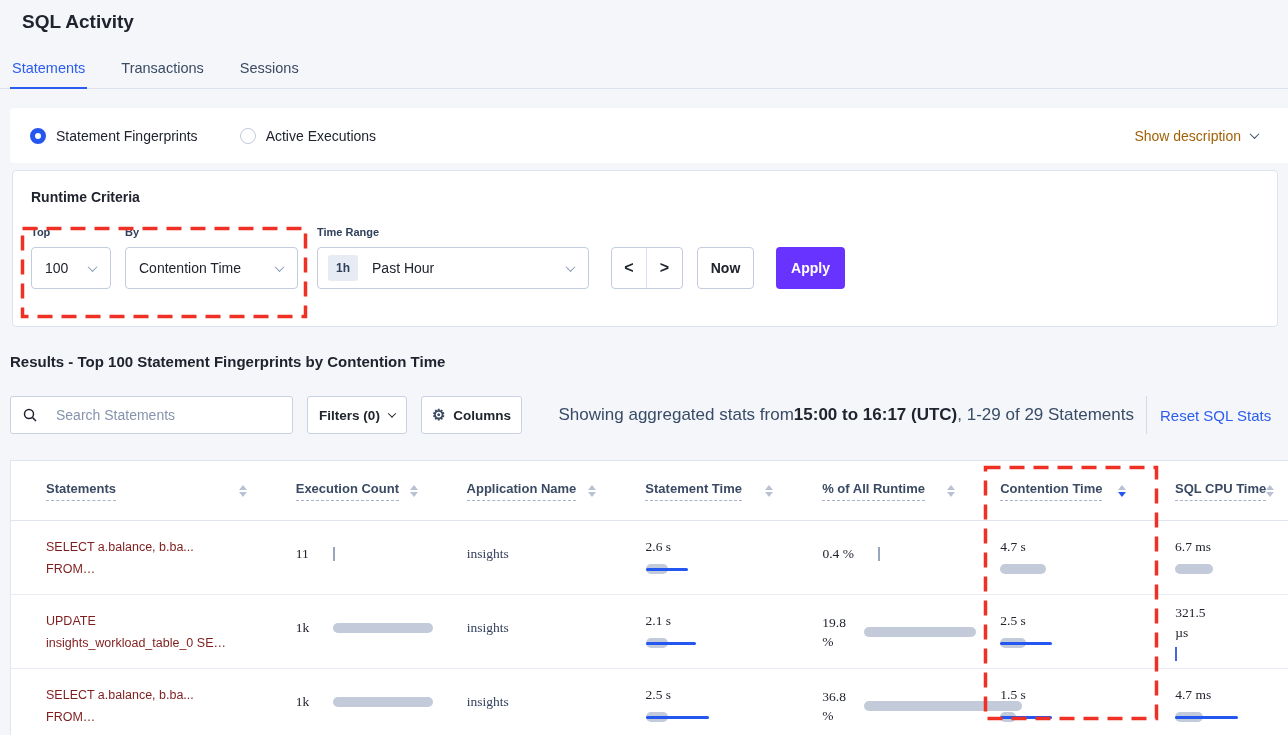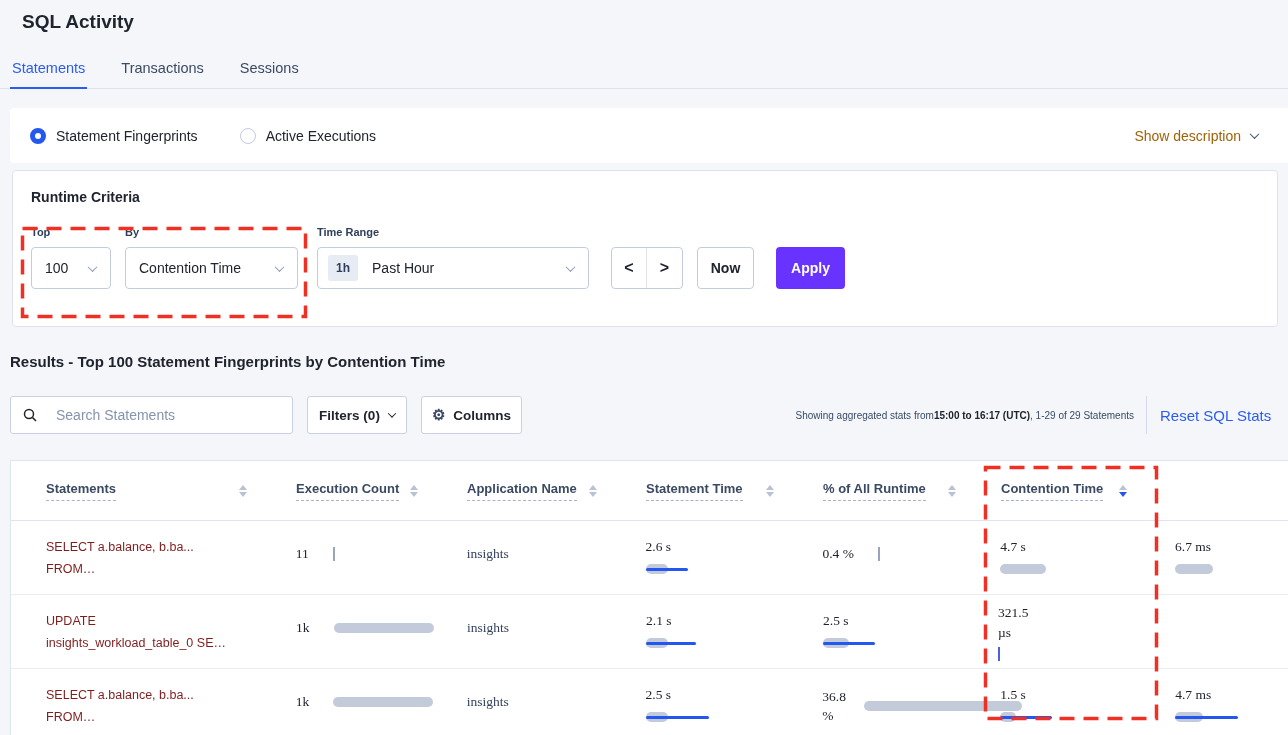--- a/index.html
+++ b/index.html
@@ -42,21 +42,21 @@
   .results-heading { position:absolute; left:10px; top:353px; font-size:15px; font-weight:700; color:#20242e; }
   .toolbar { position:absolute; left:0; top:396px; width:100%; height:38px; }
   .search-box { position:absolute; left:10px; width:283px; height:38px; background:#fff; border:1px solid #c9d2e3; border-radius:3px; display:flex; align-items:center; padding-left:12px; }
   .search-box input { border:none; outline:none; font-size:14px; margin-left:19px; width:230px; font-family:"Liberation Sans", sans-serif; color:#0c4a6e; background:transparent; }
   .search-box input::placeholder { color:#8594ad; }
   .tb-btn { position:absolute; height:38px; background:#fff; border:1px solid #c9d2e3; border-radius:3px; display:flex; align-items:center; justify-content:center; font-size:13.5px; font-weight:600; color:#20242e; cursor:pointer;text-align:center; }
   .tb-filters { left:307px; width:100px; }
   .tb-columns { left:421px; width:101px; }
   .tb-btn .chev { border-color:#20242e; margin-left:9px; width:6px; height:6px; }
   .gear { font-size:15px; margin-right:8px; color:#3a4a63; }
-  .showing { position:absolute; right:154px; top:0; height:38px; display:flex; align-items:center; font-size:10px; color:#394b66; white-space:nowrap; }
+  .showing { position:absolute; right:154px; top:0; height:38px; display:flex; align-items:center; font-size:17px; color:#394b66; white-space:nowrap; }
   .showing b { color:#20242e; }
   .tb-divider { position:absolute; left:1146px; top:0; width:1px; height:38px; background:#d5dbe6; }
   .reset-link { position:absolute; left:1160px; top:0; height:38px; display:flex; align-items:center; font-size:15px; color:#2b5cf0; cursor:pointer; white-space:nowrap; }
   
   .table-card { position:absolute; left:10px; top:460px; width:1278px; height:275px; background:#fff; border-top:1px solid #e0e6f0; border-left:1px solid #e0e6f0; overflow:hidden; }
   .thead { display:flex; height:60px; border-bottom:1px solid #dfe4ee; }
   .th { display:flex; align-items:center; padding-left:35px; }
   .th-label { font-size:13px; font-weight:700; color:#3a4a63; border-bottom:1px dashed #a6b3ca; padding-bottom:4px; white-space:nowrap; }
   .sort-icon { margin-left:auto; margin-right:14px; display:flex; flex-direction:column; gap:2px; cursor:pointer; }
   .tri-up { width:0; height:0; border-left:4px solid transparent; border-right:4px solid transparent; border-bottom:5px solid #b9c2d4; }
@@ -202,20 +202,27 @@
           <span class="tri-down"></span>
         </span>
       </div>
       <div class="th c5">
         <span class="th-label">Contention Time</span>
         <span class="sort-icon desc">
           <span class="tri-up"></span>
           <span class="tri-down"></span>
         </span>
       </div>
+      <div class="th c6">
+        <span class="th-label">SQL CPU Time</span>
+        <span class="sort-icon">
+          <span class="tri-up"></span>
+          <span class="tri-down"></span>
+        </span>
+      </div>
     </div>
   <div id="tbody">
       <div class="trow">
         <div class="cell c0 stmt-cell">
           <div>SELECT a.balance, b.ba...</div>
           <div>FROM…</div>
         </div>
         <div class="cell c1">
           <div class="metric side">
             <span class="mval">11</span>
@@ -259,20 +266,28 @@
             </span>
           </div>
         </div>
         <div class="cell c2 app-cell">insights</div>
         <div class="cell c3">
           <div class="metric below"><span class="mval">2.1 s</span><span class="bar">
               <i class="bar-gray" style="width: 22px; background: rgb(195, 202, 217);"></i>
               <i class="bar-blue" style="width: 50px; background: rgb(36, 86, 240);"></i>
             </span></div>
         </div>
+        <div class="cell c4">
+          <div class="metric side-wrap">
+            <span class="mval">19.8 %</span>
+            <span class="bar">
+              <i class="bar-gray" style="width: 112px; background: rgb(195, 202, 217);"></i>
+            </span>
+          </div>
+        </div>
         <div class="cell c5">
           <div class="metric below"><span class="mval">2.5 s</span><span class="bar">
               <i class="bar-gray" style="width: 26px; background: rgb(195, 202, 217);"></i>
               <i class="bar-blue" style="width: 52px; background: rgb(36, 86, 240);"></i>
             </span></div>
         </div>
         <div class="cell c6">
           <div class="metric wrap-below"><span class="mval">321.5 µs</span><span class="tick blue"></span></div>
         </div>
       </div>

